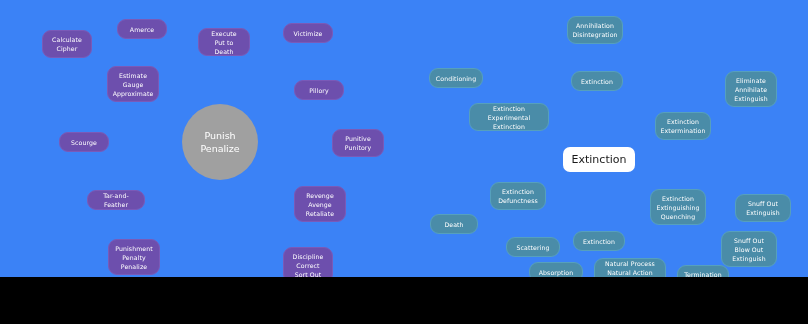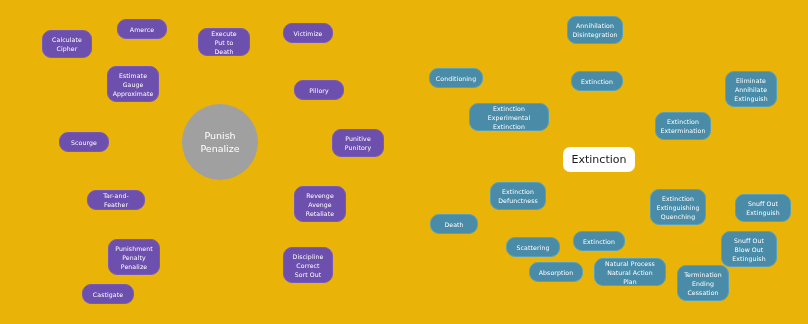--- a/index.html
+++ b/index.html
@@ -65,21 +65,21 @@
     color: #1a1a1a;
     font-size: 11px;
     line-height: 14px;
     font-weight: 400;
     box-shadow: 0 0 0 0 rgba(0,0,0,0);
   }
 </style>
 </head>
 <body>
 
-<div id="canvas" style="width: 808px; height: 324px; background: #eab308;">
+<div id="canvas" style="width: 808px; height: 277px; background: #3b82f6;">
     <div class="node purple" style="left: 42px; top: 30px; width: 50px; height: 28px;">Calculate
 Cipher</div>
     <div class="node purple" style="left: 117px; top: 19px; width: 50px; height: 20px;">Amerce</div>
     <div class="node purple" style="left: 198px; top: 28px; width: 52px; height: 28px;">Execute
 Put to Death</div>
     <div class="node purple" style="left: 283px; top: 23px; width: 50px; height: 20px;">Victimize</div>
     <div class="node purple" style="left: 107px; top: 66px; width: 52px; height: 36px;">Estimate
 Gauge
 Approximate</div>
     <div class="node purple" style="left: 294px; top: 80px; width: 50px; height: 20px;">Pillory</div>

